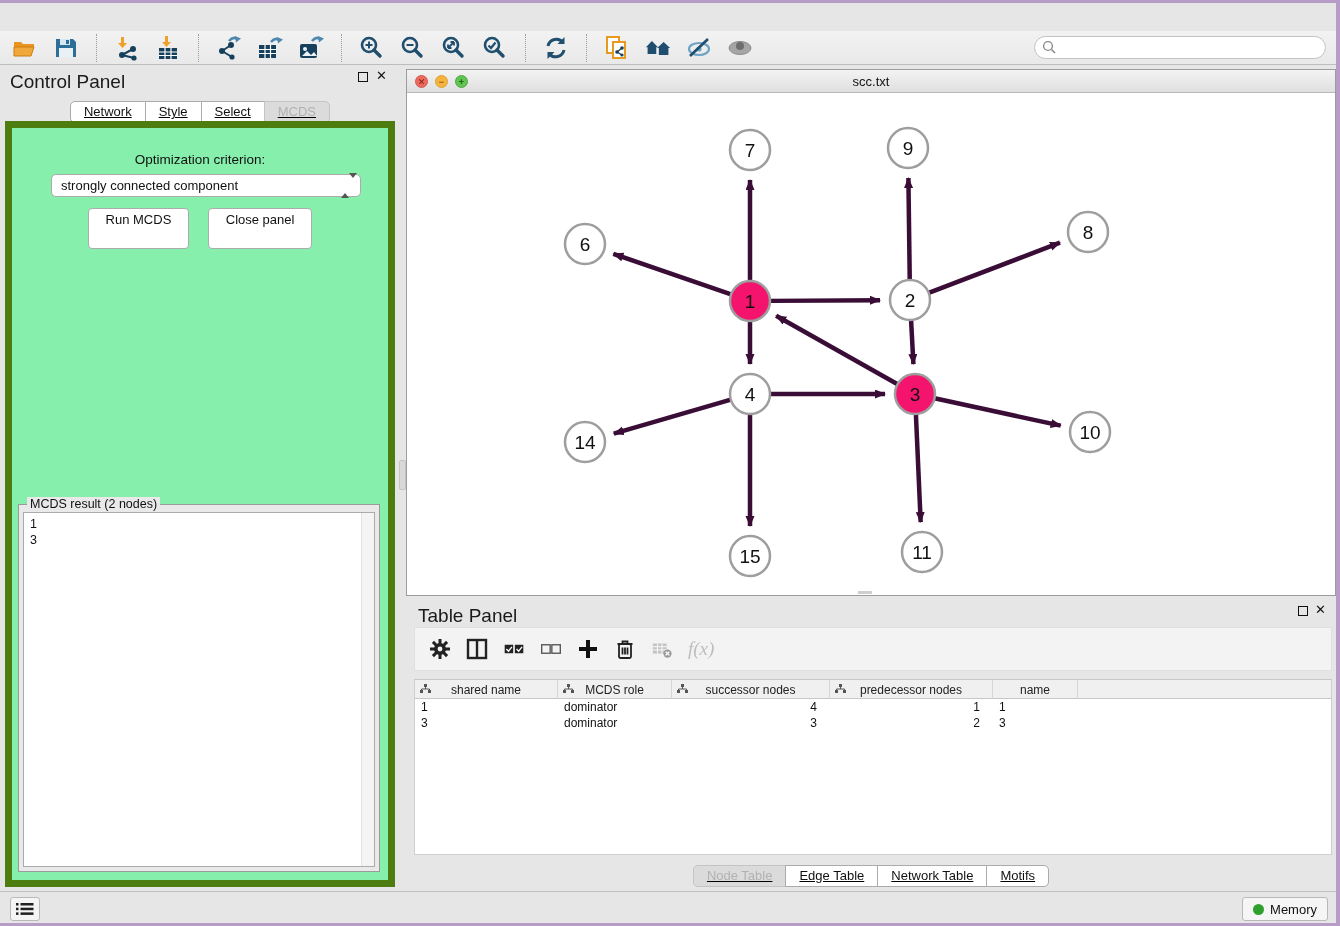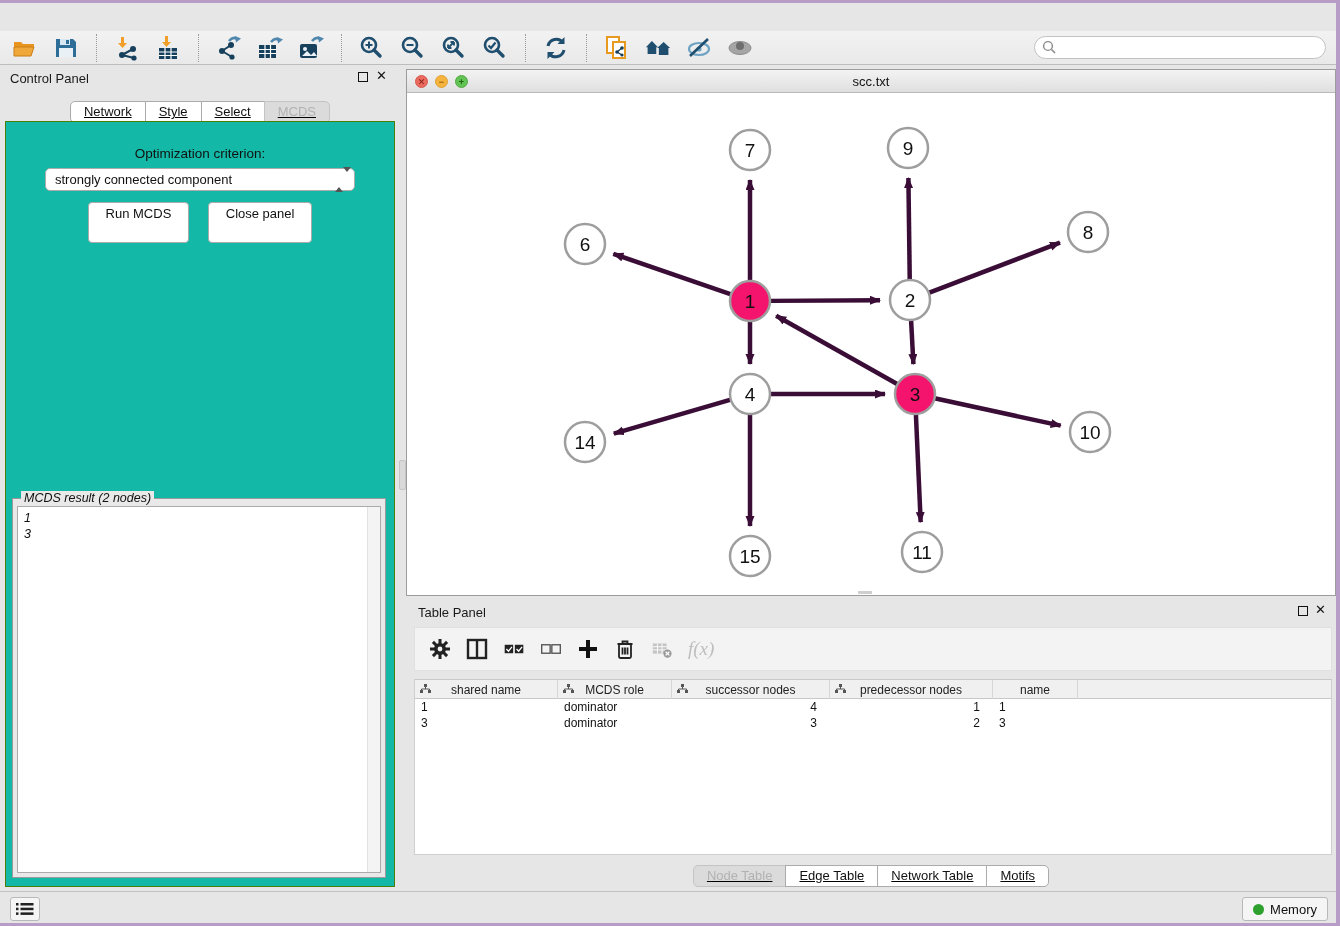--- a/index.html
+++ b/index.html
@@ -26,48 +26,48 @@
   #search-input { width:292px; height:23px; border:1px solid #C2C2C2; border-radius:12px;
     background:#fff; padding:0 8px 0 26px; font-size:12px; outline:none; }
   #search-mag { position:absolute; left:8px; top:4px; }
 
   
   #workspace { position:absolute; left:0; top:62px; width:100%; height:826px; }
 
   
   #control-panel { position:absolute; left:0; top:0; width:400px; height:100%; }
   .panel-head { position:absolute; left:0; top:0; width:100%; height:26px; }
-  .panel-title { position:absolute; left:10px; top:6px; font-size:13px; color:#1A1A1A; }
+  .panel-title { position:absolute; left:10px; top:6px; font-size:19px; color:#1A1A1A; }
   .float-box { position:absolute; top:7px; width:10px; height:10px; border:1.5px solid #111; }
   .close-x { position:absolute; top:3px; font-size:13px; font-weight:bold; color:#111; }
   #cp-float { right:32px; } #cp-close { right:13px; }
   #cp-tabs { position:absolute; left:0; right:0; top:36px; text-align:center; }
   .seg { display:inline-flex;text-decoration:underline; }
   .seg .tab { background:#fff; border:1px solid #ABABAB; margin-left:-1px;
     padding:2px 13px 3px; font-size:13px; color:#111; white-space:nowrap; }
   .seg .tab:first-child { border-radius:5px 0 0 5px; margin-left:0; }
   .seg .tab:last-child { border-radius:0 5px 5px 0; }
   .seg .tab.disabled { background:#DBDBDB; color:#B2B2B2; border-color:#C4C4C4; }
   #cp-body { position:absolute; left:5px; right:5px; top:56px; bottom:4px;
-    border:1px solid #4d7c0f; background:#14b8a6; }
+    border:7px solid #4d7c0f; background:#86efac; }
   #opt-label { position:absolute; left:0; right:0; top:24px; text-align:center;
     font-size:13.5px; color:#111; }
   #criterion-select { position:absolute; left:39px; top:46px; width:310px; height:23px;
     background:#fff; border:1px solid #ABABAB; border-radius:5px; font-size:13px;
     color:#111; padding:3px 26px 0 9px; }
   #sel-stepper { position:absolute; right:7px; top:3px; width:12px; height:16px; }
   .chev-up { width:0;height:0;border-left:4px solid transparent;border-right:4px solid transparent;
     border-bottom:5px solid #555; margin:1px auto 2px; }
   .chev-dn { width:0;height:0;border-left:4px solid transparent;border-right:4px solid transparent;
     border-top:5px solid #555; margin:0 auto; }
   #cp-buttons { position:absolute; left:0; right:0; top:80px; text-align:center; }
   .mac-btn { display:inline-block; background:#fff; border:1px solid #ABABAB; border-radius:4px;
     padding:3px 17px 21px; font-size:13px; color:#111; margin:0 7px; }
   #mcds-fieldset { position:absolute; left:6px; right:8px; top:376px; bottom:8px;
-    border:1px solid #9A9A9A; background:#E9E9E9;font-style:italic; }
+    border:1px solid #9A9A9A; background:#E9E9E9; }
   #mcds-legend { position:absolute; left:8px; top:-8px; background:#E9E9E9;
     padding:0 3px; font-size:12.5px; color:#111; }
   #mcds-text { position:absolute; left:4px; right:4px; top:7px; bottom:4px;
     background:#fff; border:1px solid #ABABAB; }
   #mcds-lines { font-family:"Liberation Sans","DejaVu Sans",sans-serif; font-size:12.5px;
     color:#111; padding:3px 6px; line-height:16px; }
   #mcds-scroll { position:absolute; right:0; top:0; bottom:0; width:13px;
     background:#F4F4F4; border-left:1px solid #E2E2E2; }
 
   

